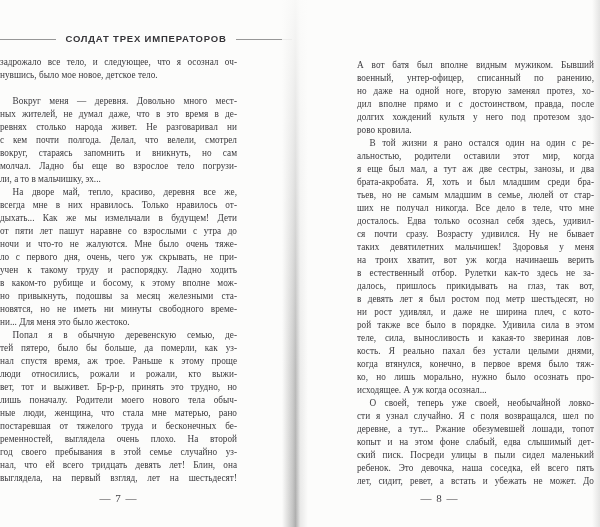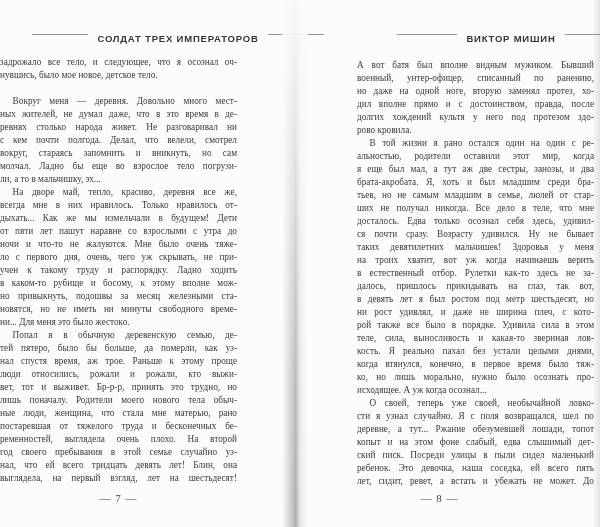--- a/index.html
+++ b/index.html
@@ -14,21 +14,21 @@
     background: #fcfcfb;
     overflow: hidden;
   }
   .page { position: absolute; top: 0; height: 527px; }
   .page-left  { left: 0;   width: 295px; }
   .page-right { left: 295px; width: 305px; }
 
   
   .running-head {
     position: absolute; top: 34px;
-    display: flex; align-items: flex-start; margin-left: 32px;
+    display: flex; align-items: center;
   }
   .running-head .head-rule { flex: 1; border-top: 1px solid #979797; height: 0; }
   .running-head .head-text {
     padding: 0 9px;
     font-family: "Liberation Sans", sans-serif;
     font-weight: bold;
     font-size: 9.5px;
     letter-spacing: 0.8px;
     color: #353438;
     white-space: nowrap;
@@ -156,25 +156,20 @@
           <div class="line">ременностей, выглядела очень плохо. На второй</div>
           <div class="line">год своего пребывания в этой семье случайно уз-</div>
           <div class="line">нал, что ей всего тридцать девять лет! Блин, она</div>
           <div class="line">выглядела, на первый взгляд, лет на шестьдесят!</div>
         </div>
       </div>
     <div class="page-num num-left">— 7 —</div>
   </div>
 
   <div class="page page-right">
-    <div class="running-head head-right">
-      <div class="head-rule"></div>
-      <div class="head-text">ВИКТОР МИШИН</div>
-      <div class="head-rule"></div>
-    </div>
     <div class="text-col col-right">
         <div class="para">
           <div class="line">А вот батя был вполне видным мужиком. Бывший</div>
           <div class="line">военный, унтер-офицер, списанный по ранению,</div>
           <div class="line">но даже на одной ноге, вторую заменял протез, хо-</div>
           <div class="line">дил вполне прямо и с достоинством, правда, после</div>
           <div class="line">долгих хождений культя у него под протезом здо-</div>
           <div class="line para-end">рово кровила.</div>
         </div>
         <div class="para">

